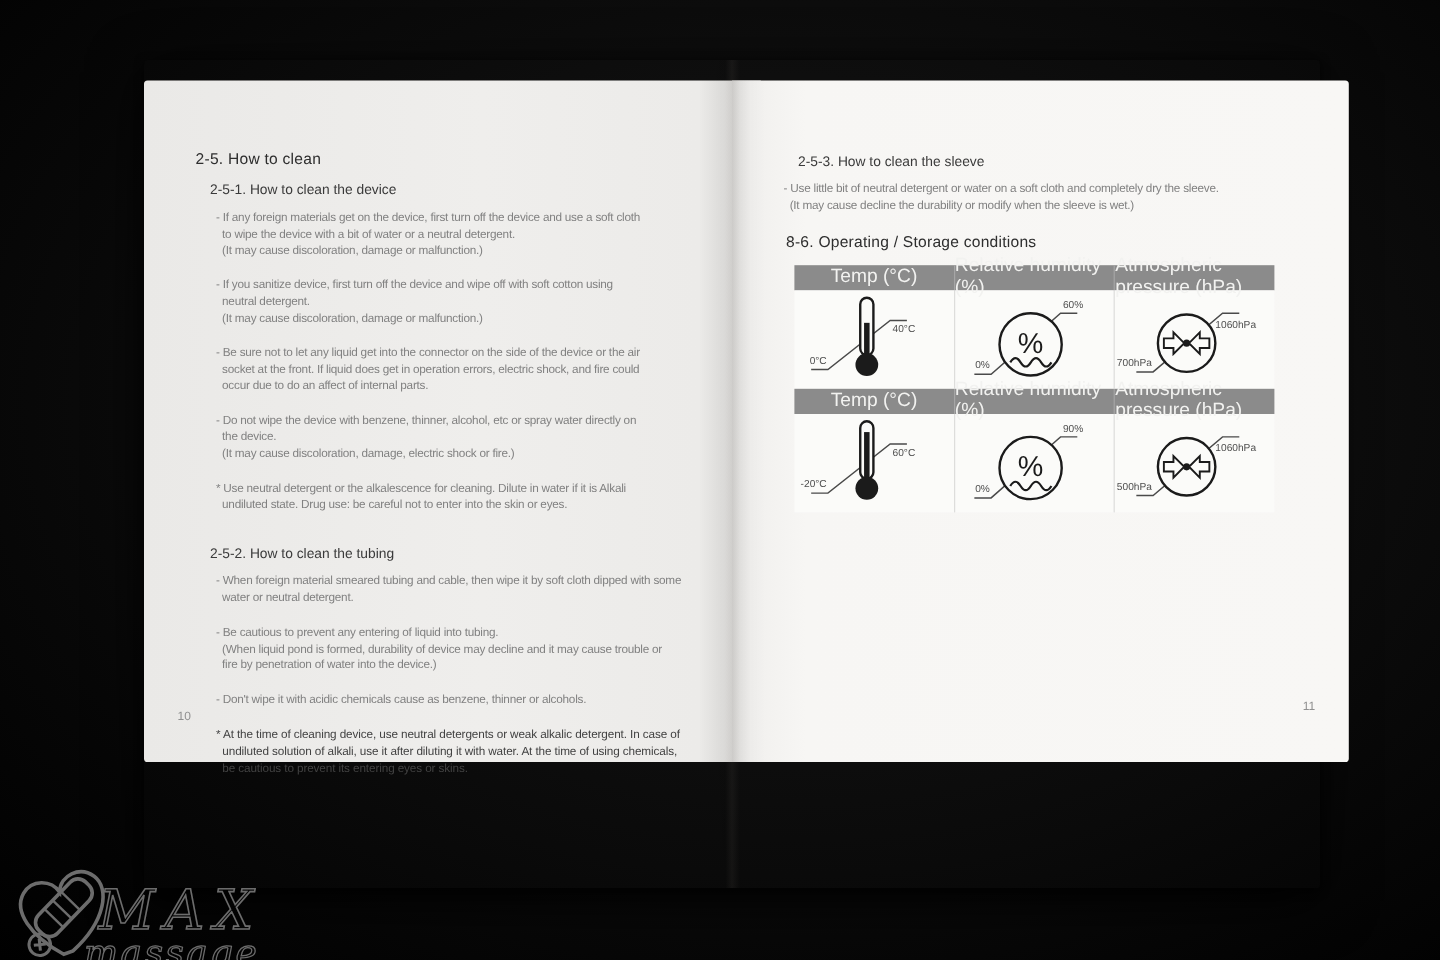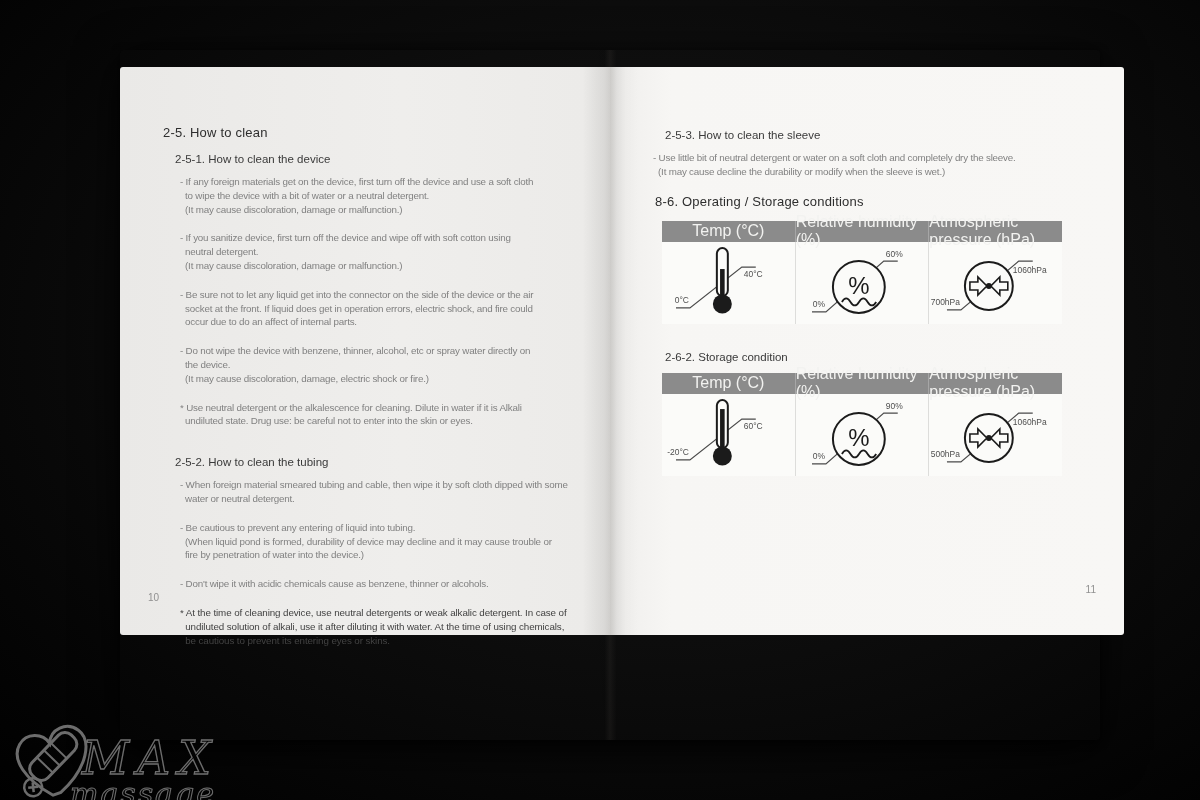--- a/index.html
+++ b/index.html
@@ -154,21 +154,20 @@
               <text class="lbl" x="84" y="31">1060hPa</text>
               <circle class="ico-bg" cx="60" cy="44" r="24" stroke-width="2"></circle>
               <circle class="ico-fill" cx="60" cy="44" r="3"></circle>
               <path class="ico-bg" d="M41 40 h8 v-5 l9 9 l-9 9 v-5 h-8 z" stroke-width="1.6"></path>
               <path class="ico-bg" d="M79 40 h-8 v-5 l-9 9 l9 9 v-5 h8 z" stroke-width="1.6"></path>
             </svg>
           </div>
         </div>
       </div>
 
-      <div class="h2 mt-mid">2-6-2. Storage condition</div>
       <div class="cond-table">
         <div class="thead">
           <div class="th">Temp (°C)</div>
           <div class="th">Relative humidity (%)</div>
           <div class="th">Atmospheric pressure (hPa)</div>
         </div>
         <div class="tbody">
           <div class="td">
             <svg viewBox="0 0 133 82">
               <path class="diag" d="M14 66 H28 L80 25 H94"></path>

